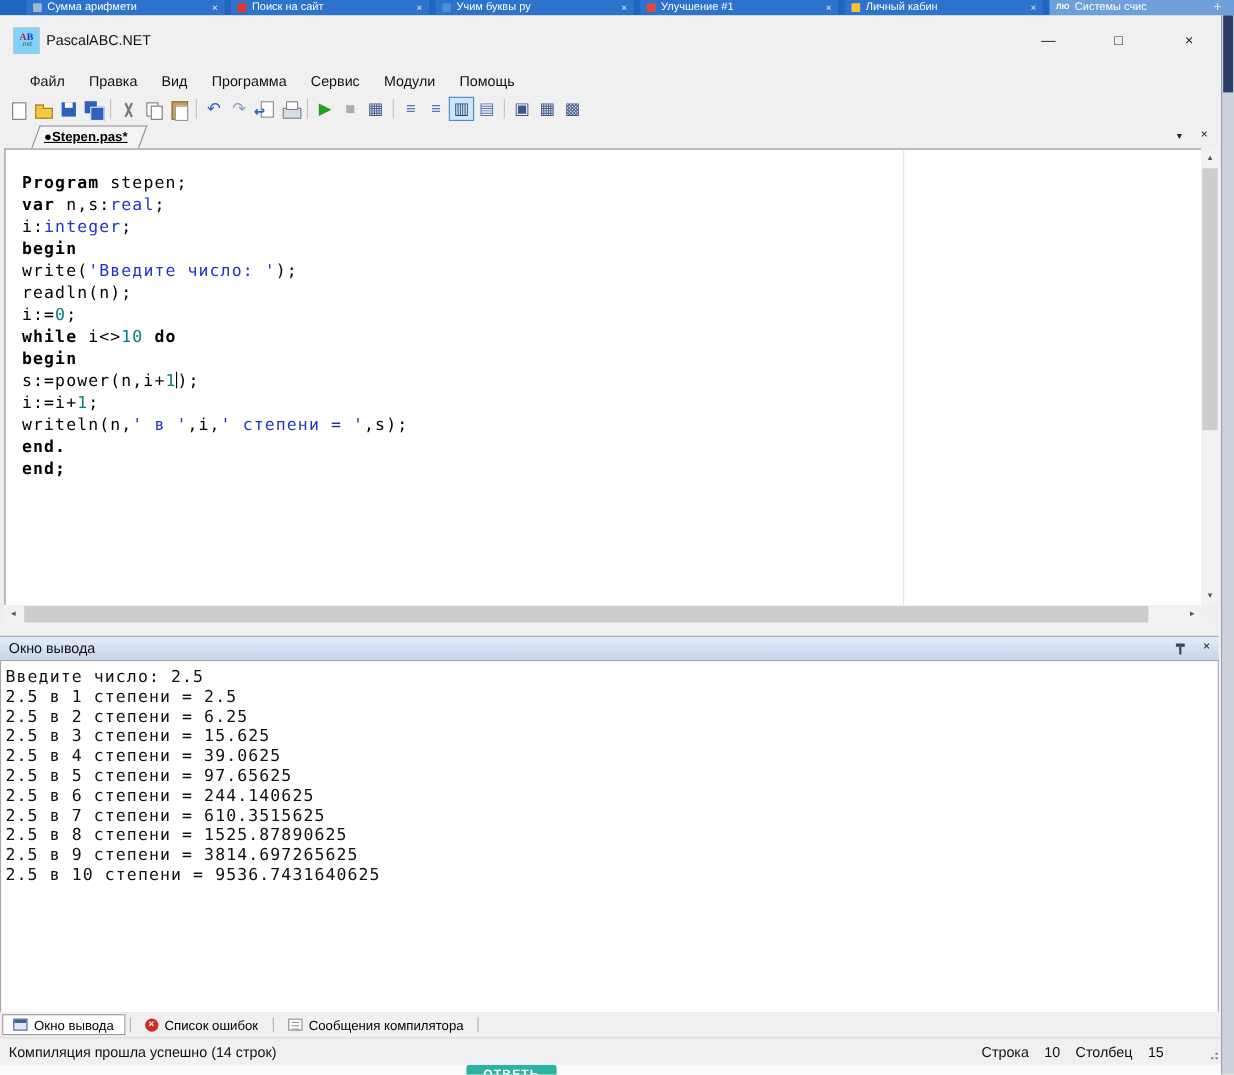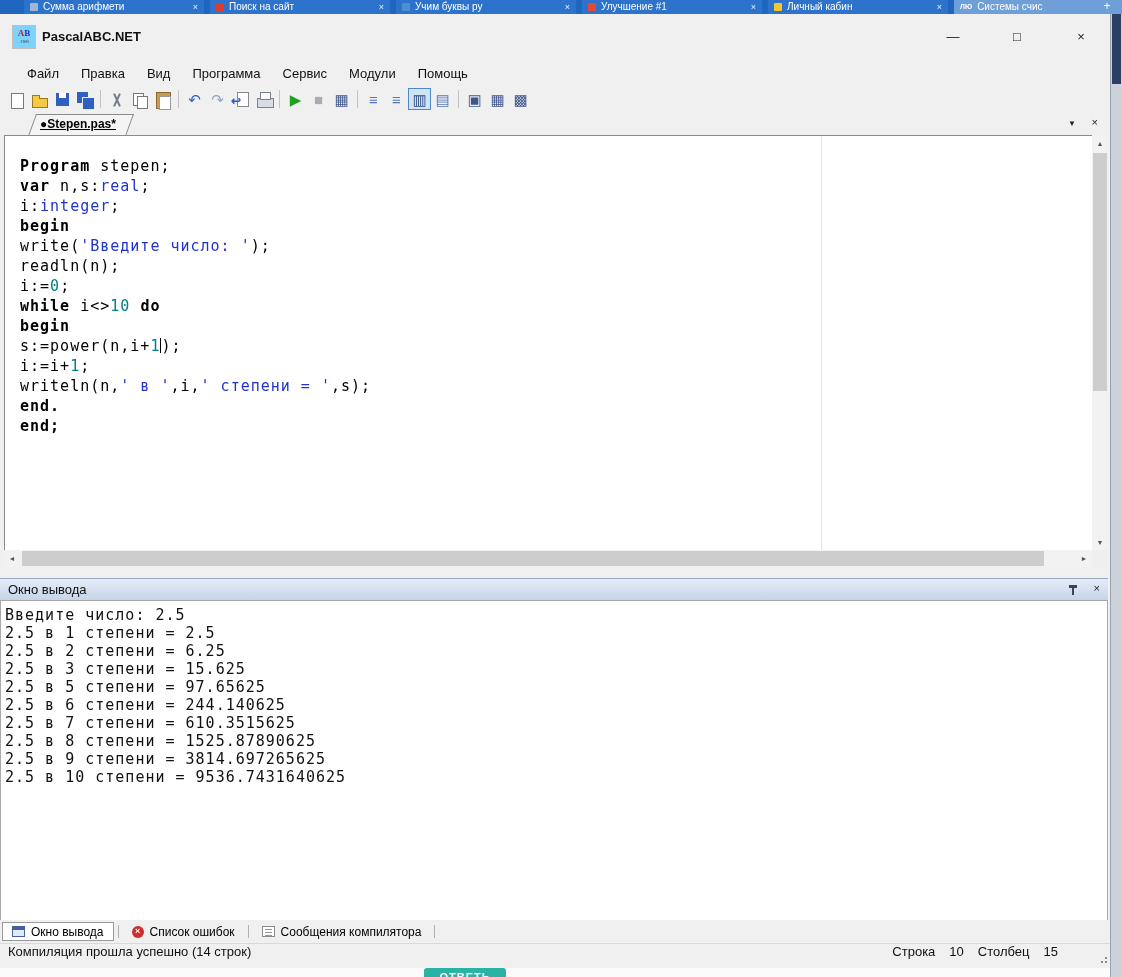--- a/index.html
+++ b/index.html
@@ -26,21 +26,21 @@
 
   
   #app-window{position:absolute;left:0;top:14px;width:1110px;height:954px;background:#f0f0f0;}
 
   .titlebar{position:absolute;left:0;top:0;width:100%;height:46px;}
   .app-icon{position:absolute;left:12px;top:11px;width:22px;height:22px;background:#7dd3fc;border:1px solid #c0c0c0;
             display:flex;flex-direction:column;align-items:center;justify-content:center;line-height:8px;}
   .app-icon .ab{font-size:9px;font-weight:bold;font-family:"Liberation Serif",serif;}
   .app-icon .ab .a{color:#c22222;} .app-icon .ab .b{color:#2233cc;}
   .app-icon .net{font-size:6px;color:#555;}
-  .window-title{position:absolute;left:42px;top:15px;font-size:13px;color:#111;font-weight:bold;}
+  .window-title{position:absolute;left:42px;top:15px;font-size:13px;color:#111;}
   .win-controls{position:absolute;right:18px;top:10px;display:flex;gap:42px;}
   .win-btn{width:22px;height:24px;display:flex;align-items:center;justify-content:center;font-size:13px;color:#222;}
 
   .menubar{position:absolute;left:0;top:46px;width:100%;height:26px;display:flex;align-items:center;
            padding-left:16px;box-sizing:border-box;}
   .menu-item{padding:3px 11px;font-size:13px;color:#111;}
 
   
   .toolbar{position:absolute;left:0;top:72px;width:100%;height:26px;display:flex;align-items:center;
            padding-left:4px;box-sizing:border-box;}
@@ -125,21 +125,21 @@
   .ti-output-window::before{content:"";position:absolute;left:0;top:0;right:0;height:3px;background:#44619c;}
   .ti-error-list{width:12px;height:12px;flex:0 0 12px;border-radius:50%;background:#cf2b2b;
                  display:flex;align-items:center;justify-content:center;}
   .ti-error-list::before{content:"×";color:#fff;font-size:9px;font-weight:bold;line-height:1;}
   .ti-compiler-messages{border:1px solid #8a8a8a;background:#fdfdfd;}
   .ti-compiler-messages::before{content:"";position:absolute;left:2px;top:2px;width:7px;height:1px;background:#999;
                  box-shadow:0 3px 0 #999,0 6px 0 #999;}
 
   
   .status-bar{position:absolute;left:0;top:929px;width:1110px;height:25px;border-top:1px solid #d9d9d9;
-              display:flex;align-items:flex-start;box-sizing:border-box;font-size:13px;color:#111;}
+              display:flex;align-items:center;box-sizing:border-box;font-size:13px;color:#111;}
   .status-message{margin-left:8px;}
   .status-pos{position:absolute;right:52px;display:flex;gap:14px;}
   .resize-grip{position:absolute;right:3px;bottom:5px;width:10px;height:10px;}
   .resize-grip::before{content:"";position:absolute;right:0;bottom:0;width:2px;height:2px;background:#8a8a8a;
                        box-shadow:0 -4px 0 #8a8a8a,-4px 0 0 #8a8a8a;}
 
   
   .bottom-sliver{position:absolute;left:0;top:968px;width:1110px;height:9px;background:#fbfbfb;overflow:hidden;}
   .answer-button{position:absolute;left:424px;top:0;width:82px;height:20px;background:var(--answer-teal,#2ab3a4);
                  color:#fff;font-size:11px;font-weight:bold;letter-spacing:1px;text-align:center;line-height:19px;
@@ -309,20 +309,21 @@
     <span class="oh-title">Окно вывода</span>
     <span class="pin-icon"></span>
     <span class="output-close-icon">×</span>
   </div>
 
   <div class="output-area">
       <div class="ol">Введите число: 2.5</div>
       <div class="ol">2.5 в 1 степени = 2.5</div>
       <div class="ol">2.5 в 2 степени = 6.25</div>
       <div class="ol">2.5 в 3 степени = 15.625</div>
+      <div class="ol">2.5 в 4 степени = 39.0625</div>
       <div class="ol">2.5 в 5 степени = 97.65625</div>
       <div class="ol">2.5 в 6 степени = 244.140625</div>
       <div class="ol">2.5 в 7 степени = 610.3515625</div>
       <div class="ol">2.5 в 8 степени = 1525.87890625</div>
       <div class="ol">2.5 в 9 степени = 3814.697265625</div>
       <div class="ol">2.5 в 10 степени = 9536.7431640625</div>
     </div>
 
   <div class="bottom-tabs">
       <div class="btab2 active">

